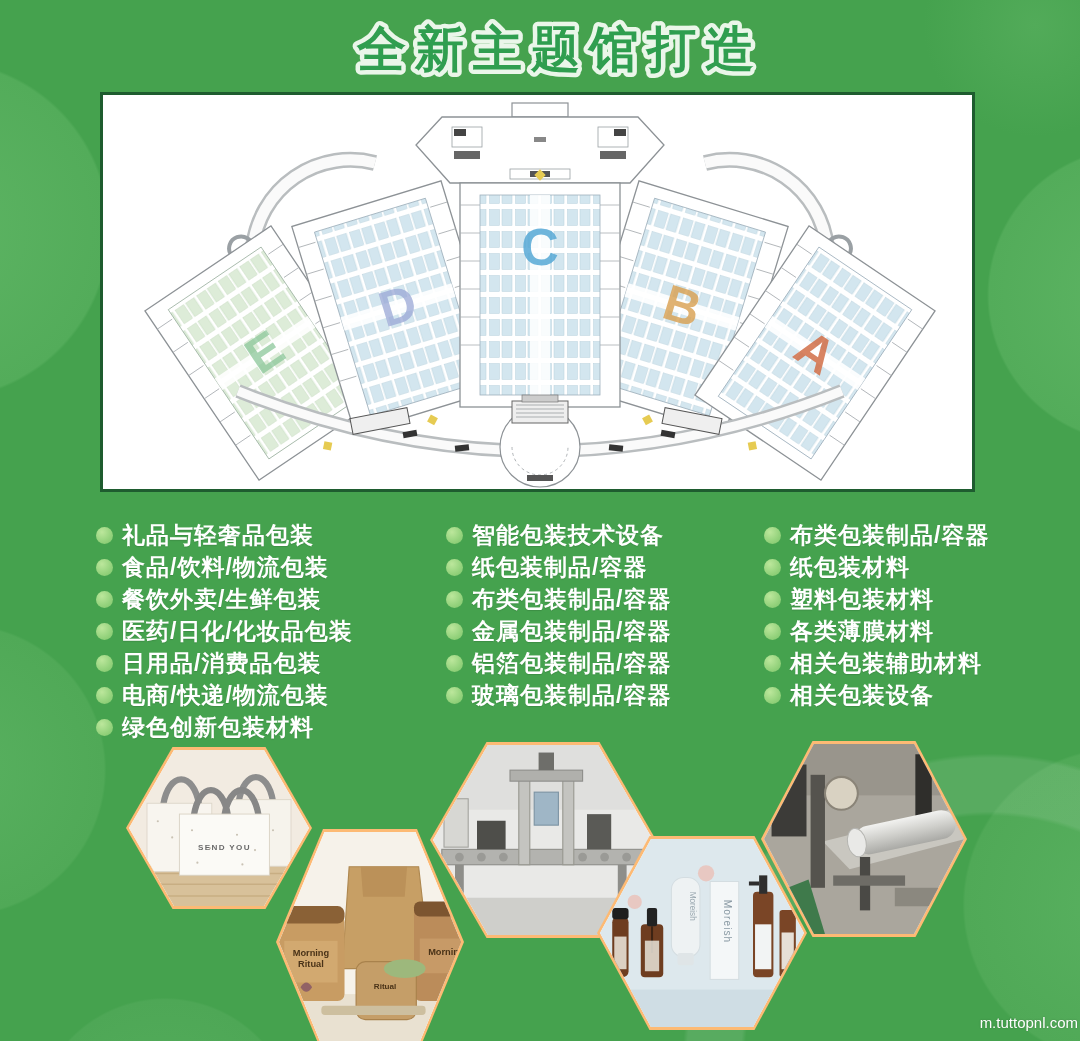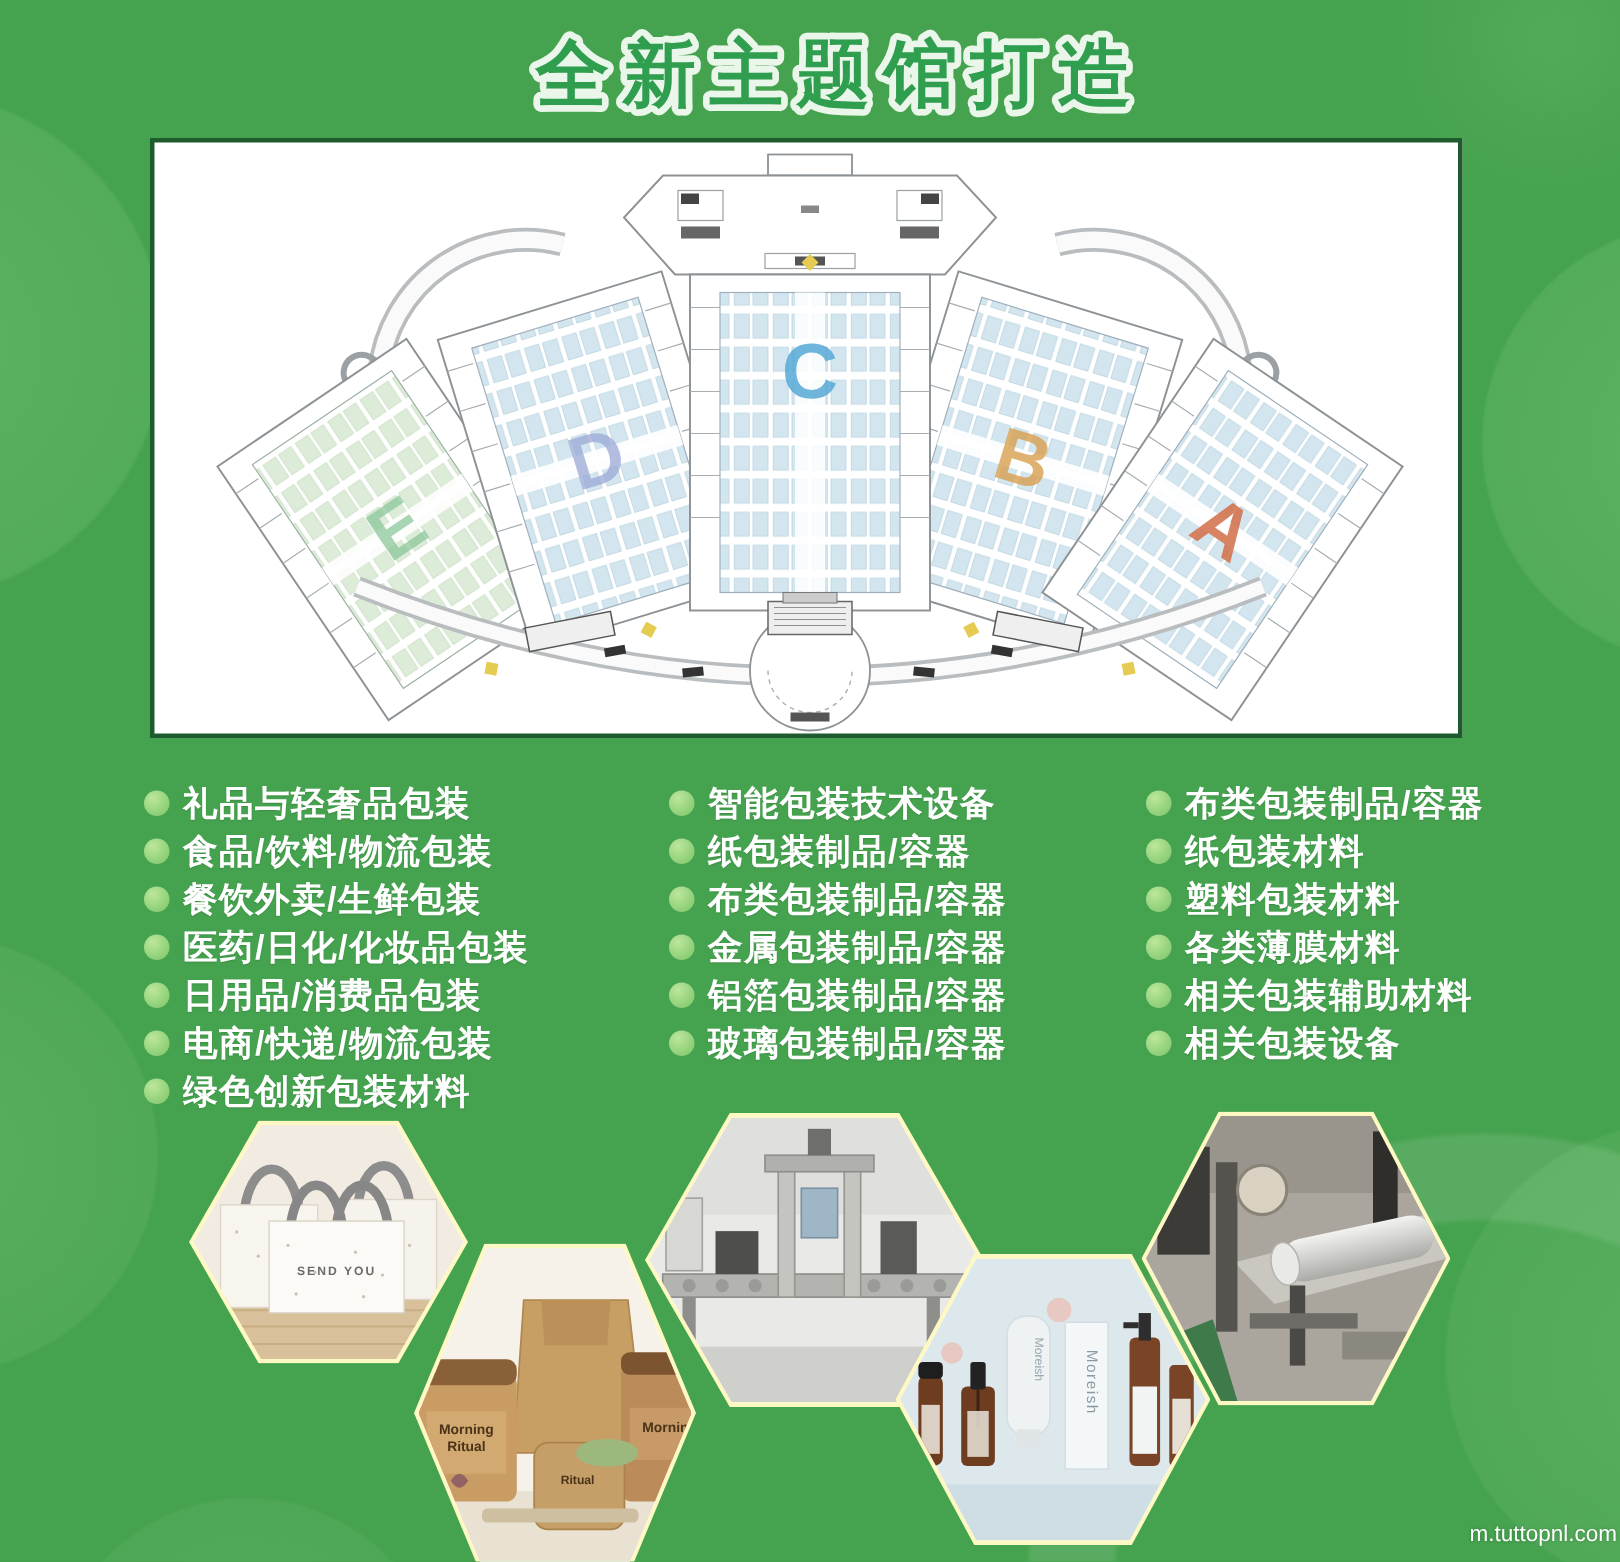--- a/index.html
+++ b/index.html
@@ -32,21 +32,21 @@
   .col3{left:764px;width:310px;}
   .item{display:flex;align-items:center;margin-bottom:9px;height:23px;}
   .bullet{
     width:17px;height:17px;border-radius:50%;flex:0 0 17px;margin-right:9px;
     background:radial-gradient(circle at 35% 30%, #bce79c 0%, #94d27c 60%, #7cc46a 100%);
   }
   .item span{
     color:#ffffff;font-size:23px;font-weight:bold;letter-spacing:1px;white-space:nowrap;
     text-shadow:0 1px 1px rgba(0,0,0,.12);
   }
-  .hex{position:absolute;clip-path:polygon(25% 0,75% 0,100% 50%,75% 100%,25% 100%,0 50%);background:#fef9c3;}
+  .hex{position:absolute;clip-path:polygon(25% 0,75% 0,100% 50%,75% 100%,25% 100%,0 50%);background:#fdba74;}
   .hex .inner{position:absolute;inset:3px;clip-path:polygon(25% 0,75% 0,100% 50%,75% 100%,25% 100%,0 50%);overflow:hidden;background:#fff;}
   .hex svg{display:block;width:100%;height:100%;}
   .hex1{left:126px;top:747px;width:186px;height:162px;}
   .hex3{left:430px;top:742px;width:226px;height:196px;}
   .hex5{left:761px;top:741px;width:206px;height:196px;}
   .hex2{left:276px;top:829px;width:188px;height:226px;}
   .hex4{left:597px;top:836px;width:210px;height:194px;}
   .watermark{
     position:absolute;right:2px;bottom:10px;color:#ffffff;
     font-family:Liberation Sans, sans-serif;font-size:15px;

